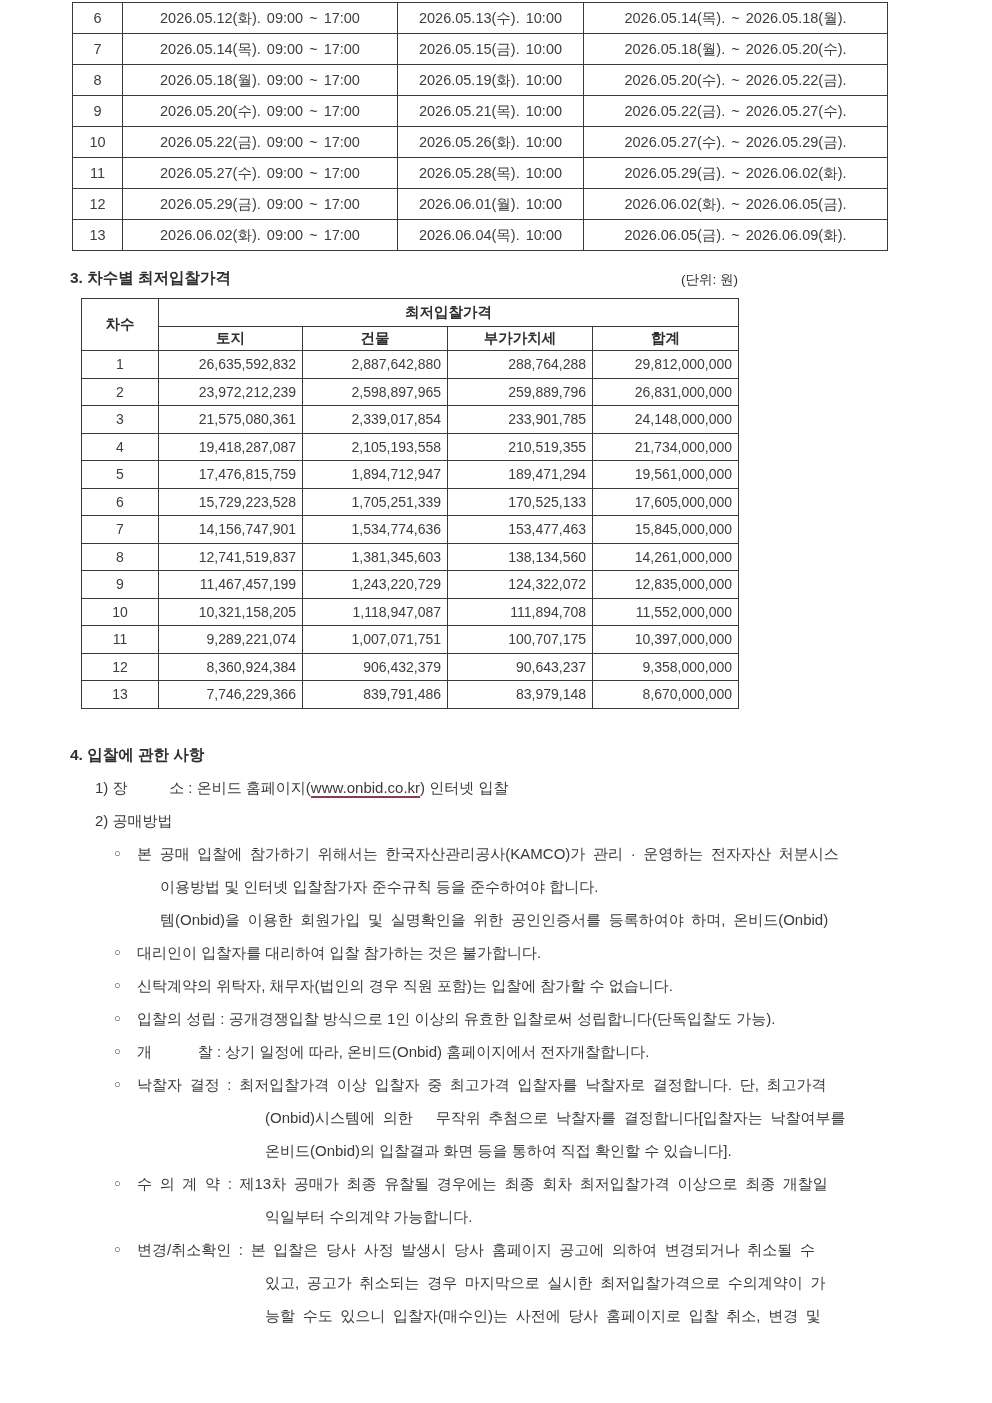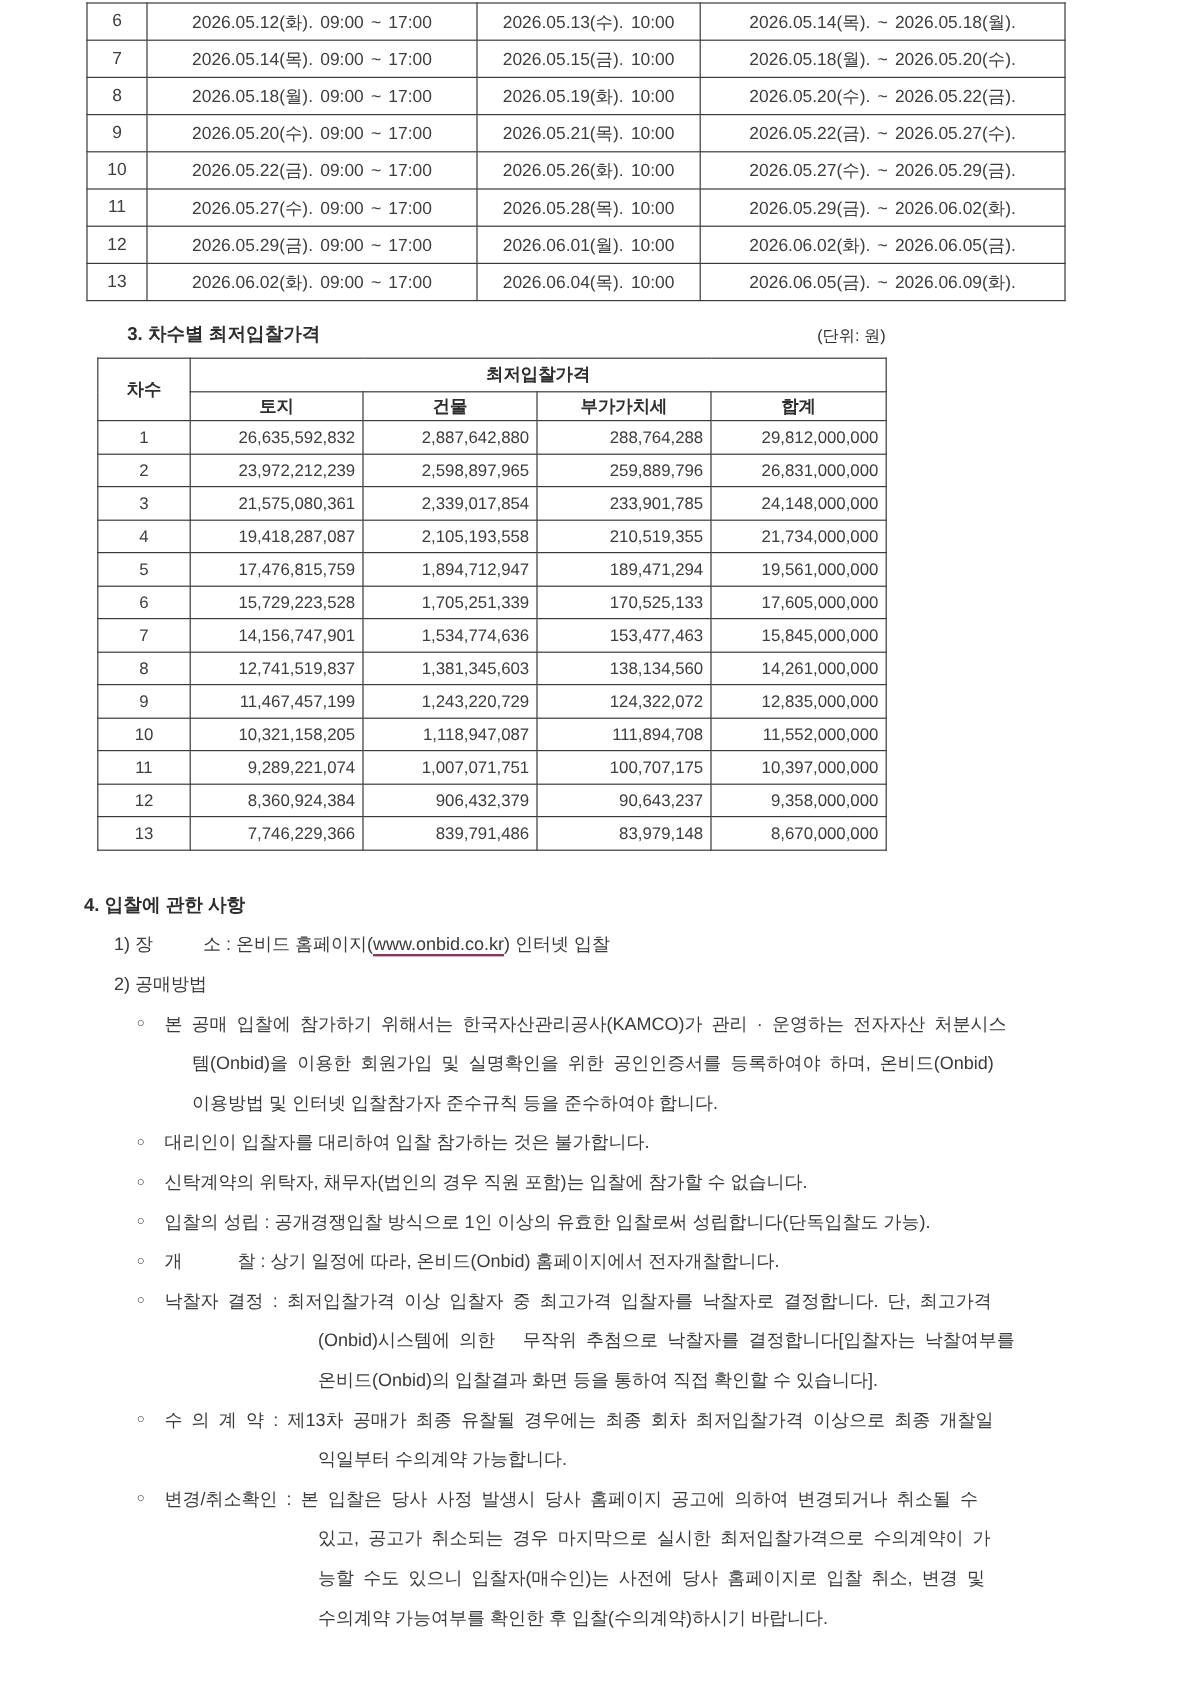--- a/index.html
+++ b/index.html
@@ -8,21 +8,21 @@
 
   
   .sched { position:absolute; left:72px; top:2px; width:815px; border-collapse:collapse; table-layout:fixed; }
   .sched td { border:1.5px solid #3a3a3a; height:28px; text-align:center; vertical-align:middle;
               font-size:14.5px; white-space:pre; word-spacing:2px; color:#3d3d3d; }
   .sched .c1 { width:50px; } .sched .c2 { width:275px; } .sched .c3 { width:186px; } .sched .c4 { width:304px; }
 
   
   .sec3 { position:absolute; left:70px; top:268px; width:668px; }
   .sec3-head { display:flex; justify-content:space-between; align-items:flex-end; }
-  .sec3-head .h { font-weight:bold; font-size:15.5px; color:#2e2e2e;margin-left:36px; }
+  .sec3-head .h { font-weight:bold; font-size:15.5px; color:#2e2e2e; }
   .sec3-head .unit { font-size:13.5px; color:#2e2e2e; }
   .price { border-collapse:collapse; table-layout:fixed; margin:9px 0 0 11px; width:657px; }
   .price th, .price td { border:1.5px solid #3a3a3a; vertical-align:middle; }
   .price th { font-weight:bold; font-size:14.5px; text-align:center; color:#2e2e2e; }
   .price thead tr.r1 th { height:25px; }
   .price thead tr.r2 th { height:21px; }
   .price td { height:24.5px; font-size:14px; white-space:pre; color:#3d3d3d; }
   .price td.no { text-align:center; }
   .price td.num { text-align:right; padding-right:6px; }
   .price .pc1 { width:77px; } .price .pc2 { width:144px; } .price .pc3 { width:145px; }
@@ -224,31 +224,30 @@
         </tbody>
     </table>
   </div>
 
   <div class="sec4">
     <div class="s4-title">4. 입찰에 관한 사항</div>
     <div>
         <div class="line l-num"><span>1) 장          소 : 온비드 홈페이지(</span><span class="link">www.onbid.co.kr</span><span>) 인터넷 입찰</span></div>
         <div class="line l-num"><span>2) 공매방법</span></div>
         <div class="line l-bullet just"><span class="marker">○</span><span>본 공매 입찰에 참가하기 위해서는 한국자산관리공사(KAMCO)가 관리 · 운영하는 전자자산 처분시스</span></div>
+        <div class="line l-cont1"><span>이용방법 및 인터넷 입찰참가자 준수규칙 등을 준수하여야 합니다.</span></div>
         <div class="line l-cont1 just"><span>템(Onbid)을 이용한 회원가입 및 실명확인을 위한 공인인증서를 등록하여야 하며, 온비드(Onbid)</span></div>
-        <div class="line l-cont1"><span>이용방법 및 인터넷 입찰참가자 준수규칙 등을 준수하여야 합니다.</span></div>
         <div class="line l-bullet"><span class="marker">○</span><span>대리인이 입찰자를 대리하여 입찰 참가하는 것은 불가합니다.</span></div>
         <div class="line l-bullet"><span class="marker">○</span><span>신탁계약의 위탁자, 채무자(법인의 경우 직원 포함)는 입찰에 참가할 수 없습니다.</span></div>
         <div class="line l-bullet"><span class="marker">○</span><span>입찰의 성립 : 공개경쟁입찰 방식으로 1인 이상의 유효한 입찰로써 성립합니다(단독입찰도 가능).</span></div>
         <div class="line l-bullet"><span class="marker">○</span><span>개           찰 : 상기 일정에 따라, 온비드(Onbid) 홈페이지에서 전자개찰합니다.</span></div>
         <div class="line l-bullet just"><span class="marker">○</span><span>낙찰자 결정 : 최저입찰가격 이상 입찰자 중 최고가격 입찰자를 낙찰자로 결정합니다. 단, 최고가격</span></div>
         <div class="line l-cont2 just"><span>(Onbid)시스템에 의한   무작위 추첨으로 낙찰자를 결정합니다[입찰자는 낙찰여부를</span></div>
         <div class="line l-cont2"><span>온비드(Onbid)의 입찰결과 화면 등을 통하여 직접 확인할 수 있습니다].</span></div>
         <div class="line l-bullet just"><span class="marker">○</span><span>수 의 계 약 : 제13차 공매가 최종 유찰될 경우에는 최종 회차 최저입찰가격 이상으로 최종 개찰일</span></div>
         <div class="line l-cont2"><span>익일부터 수의계약 가능합니다.</span></div>
         <div class="line l-bullet just"><span class="marker">○</span><span>변경/취소확인 : 본 입찰은 당사 사정 발생시 당사 홈페이지 공고에 의하여 변경되거나 취소될 수</span></div>
         <div class="line l-cont2 just"><span>있고, 공고가 취소되는 경우 마지막으로 실시한 최저입찰가격으로 수의계약이 가</span></div>
         <div class="line l-cont2 just"><span>능할 수도 있으니 입찰자(매수인)는 사전에 당사 홈페이지로 입찰 취소, 변경 및</span></div>
-        <div class="line l-cont2"><span>수의계약 가능여부를 확인한 후 입찰(수의계약)하시기 바랍니다.</span></div>
       </div>
   </div>
 
 </div>
 
 </body></html>

